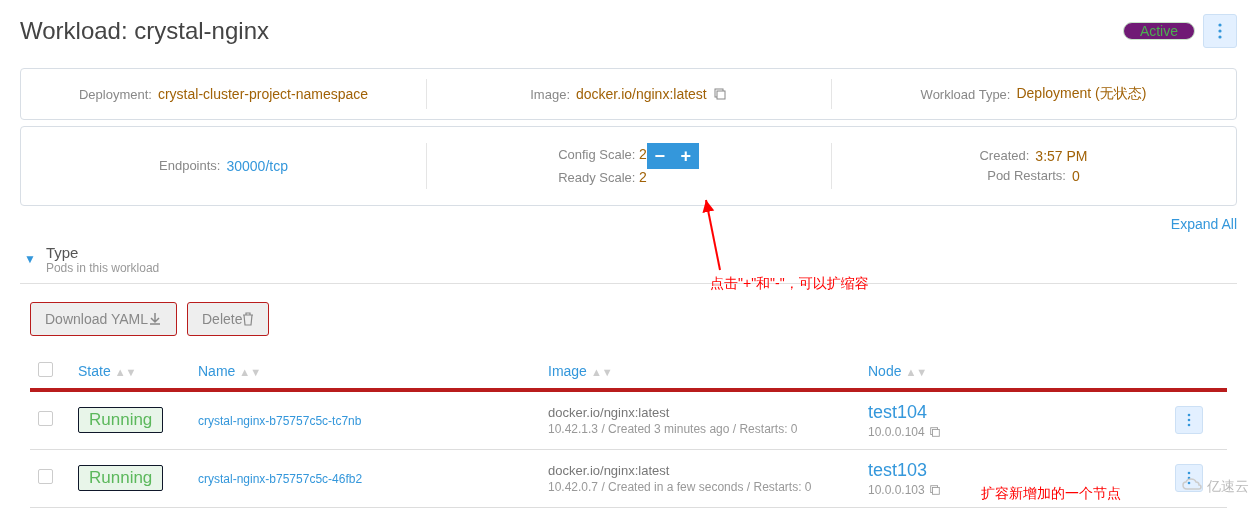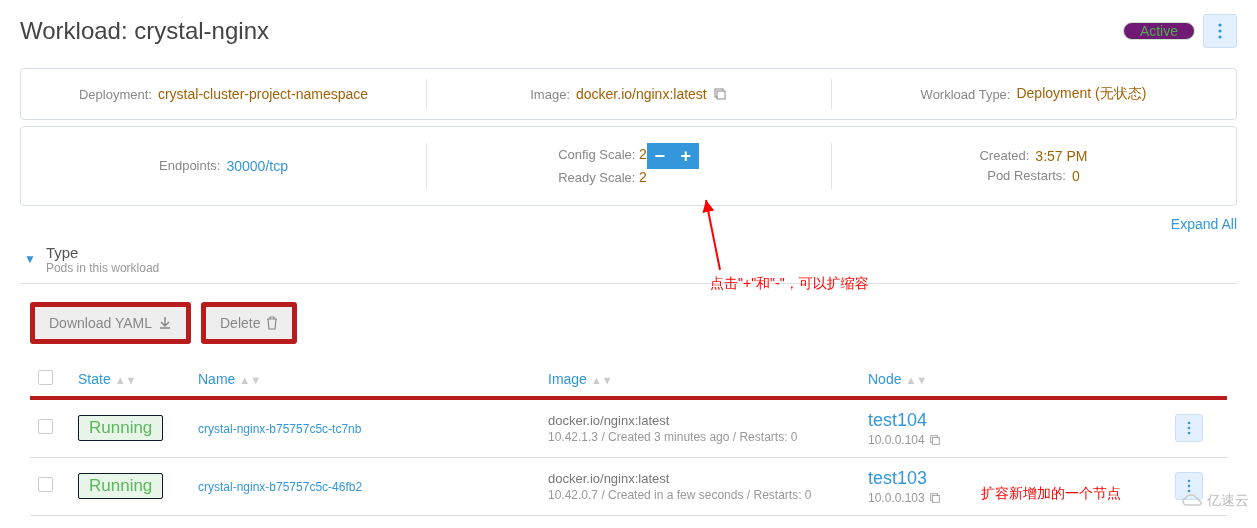--- a/index.html
+++ b/index.html
@@ -20,34 +20,34 @@
 .scale-labels { text-align: right; font-size: 13px; line-height: 1.6; }
 .scale-btn { width: 26px; height: 26px; background: #3497db; color: #fff; display: flex; align-items: center; justify-content: center; font-weight: bold; font-size: 18px; cursor: pointer; border: none; }
 .copy-icon { color: #888; cursor: pointer; display: inline-flex; }
 .expand-all { text-align: right; padding: 4px 20px; }
 .section { margin: 0 20px; }
 .section-header { display: flex; align-items: center; gap: 10px; padding: 8px 0px 8px 4px; border-bottom: 1px solid #e0e0e0; }
 .tri { color: #3497db; cursor: pointer; font-size: 12px; }
 .section-title { color: #555; font-size: 15px; }
 .section-sub { color: #999; font-size: 12px; }
 .btn-row { display: flex; gap: 10px; padding: 18px 10px; }
-.btn-gray { background: #eee; border: 5px solid #b91c1c; color: #888; padding: 8px 14px; border-radius: 3px; cursor: pointer; display: flex; align-items: center; gap: 6px; font-size: 14px; }
+.btn-gray { background: #eee; border: 1px solid #b91c1c; color: #888; padding: 8px 14px; border-radius: 3px; cursor: pointer; display: flex; align-items: center; font-size: 14px; }
 table { width: calc(100% - 20px); border-collapse: collapse; margin-left: 10px; }
 th { text-align: left; padding: 8px 8px; color: #3497db; font-weight: 400; border-bottom: 4px solid #b91c1c; font-size: 14px; }
 th .sort { color: #ccc; font-size: 11px; margin-left: 4px; display: inline-flex; flex-direction: column; line-height: 6px; }
 td { padding: 10px 8px; border-bottom: 1px solid #ddd; font-size: 13px; color: #777; vertical-align: middle; }
 .chk { width: 15px; height: 15px; border: 1px solid #ccc; border-radius: 2px; background: #fff; cursor: pointer; display: inline-block; }
 .state-running { background: #e8f5e9; color: #5cb85c; border: 1px solid #0f172a; padding: 2px 10px; border-radius: 2px; font-size: 17px; display: inline-block; }
 .pod-name { color: #3497db; cursor: pointer; font-size: 12px; }
 .node-name { color: #3497db; cursor: pointer; font-size: 18px; }
 .sub-line { color: #999; font-size: 12px; margin-top: 2px; display: flex; align-items: center; gap: 4px; }
 .row-kebab { background: #e3f0ff; border: 1px solid #cce0f5; color: #3497db; width: 28px; height: 28px; display: flex; align-items: center; justify-content: center; border-radius: 3px; cursor: pointer; }
 .annotation { position: absolute; color: #ff0000; font-family: "Microsoft YaHei", sans-serif; font-size: 14px; pointer-events: none; }
 .arrow-svg { position: absolute; pointer-events: none; }
-.watermark { position: absolute; right: 8px; bottom: 6px; color: #bbb; font-size: 14px; display: flex; align-items: center; gap: 4px; pointer-events: none; }
+.watermark { position: absolute; right: 8px; bottom: 12px; color: #bbb; font-size: 14px; display: flex; align-items: flex-start; gap: 4px; pointer-events: none; }
 .th-chk { width: 40px; }
 .th-state { width: 120px; }
 .th-name { width: 350px; }
 .th-image { width: 320px; }
 .th-node { }
 .th-act { width: 60px; }
 .container { position: relative; }
 </style>
 </head>
 <body>

